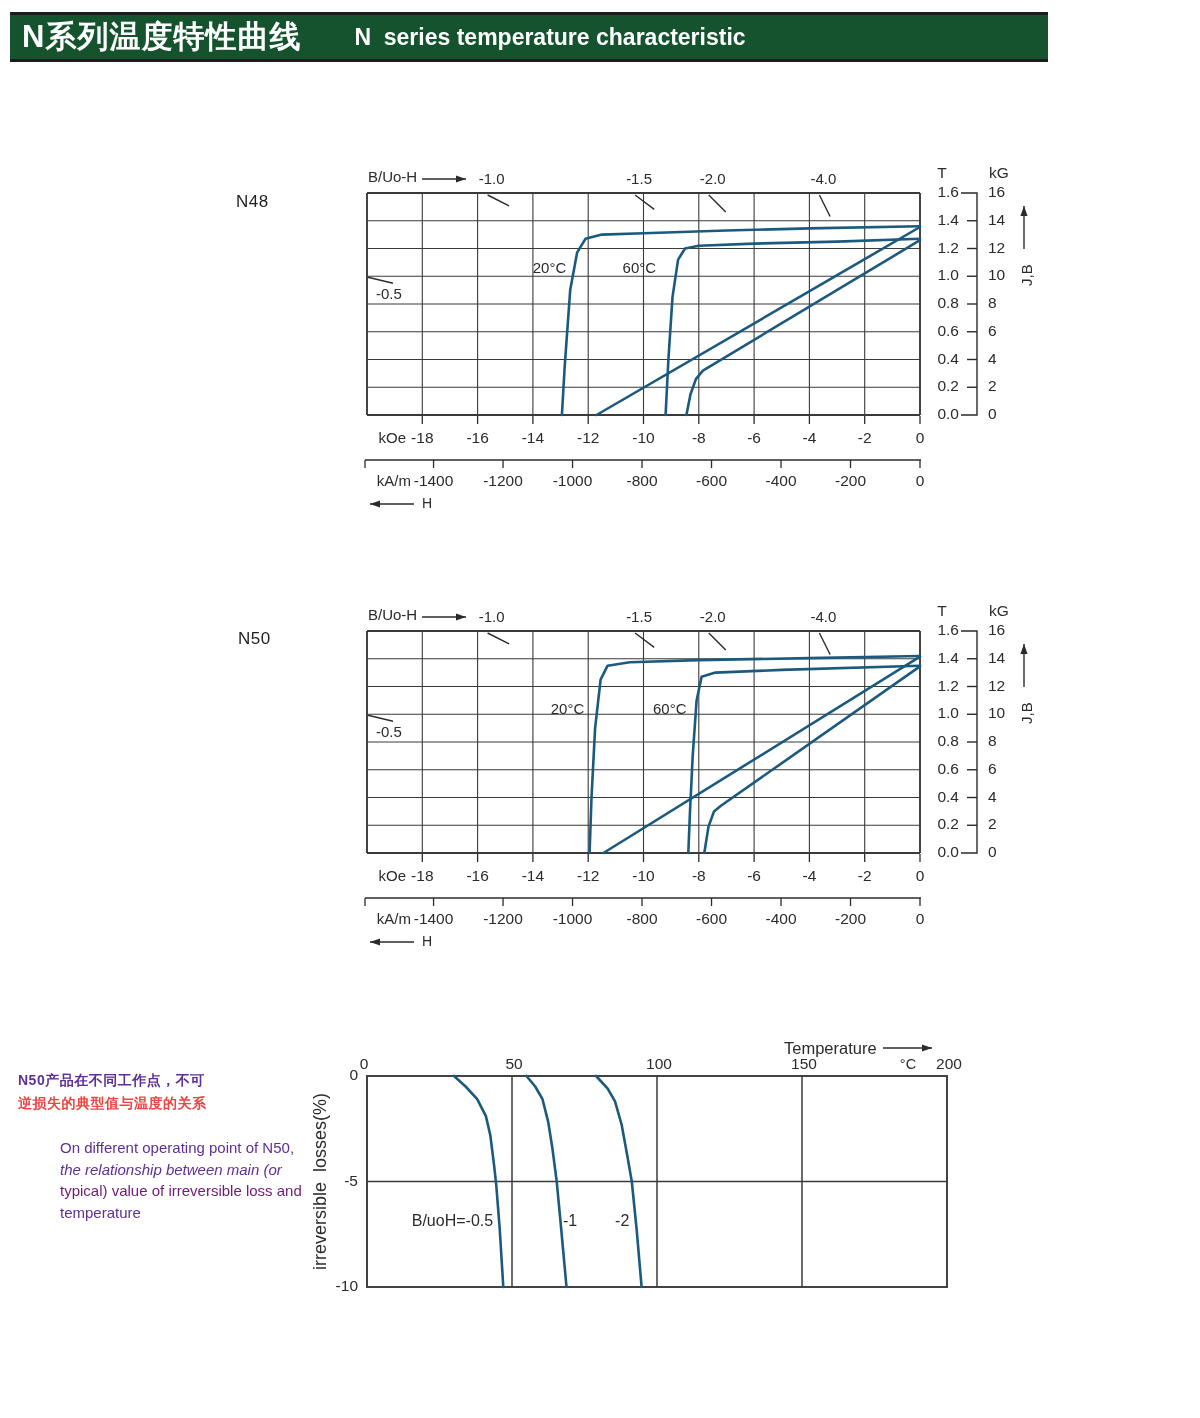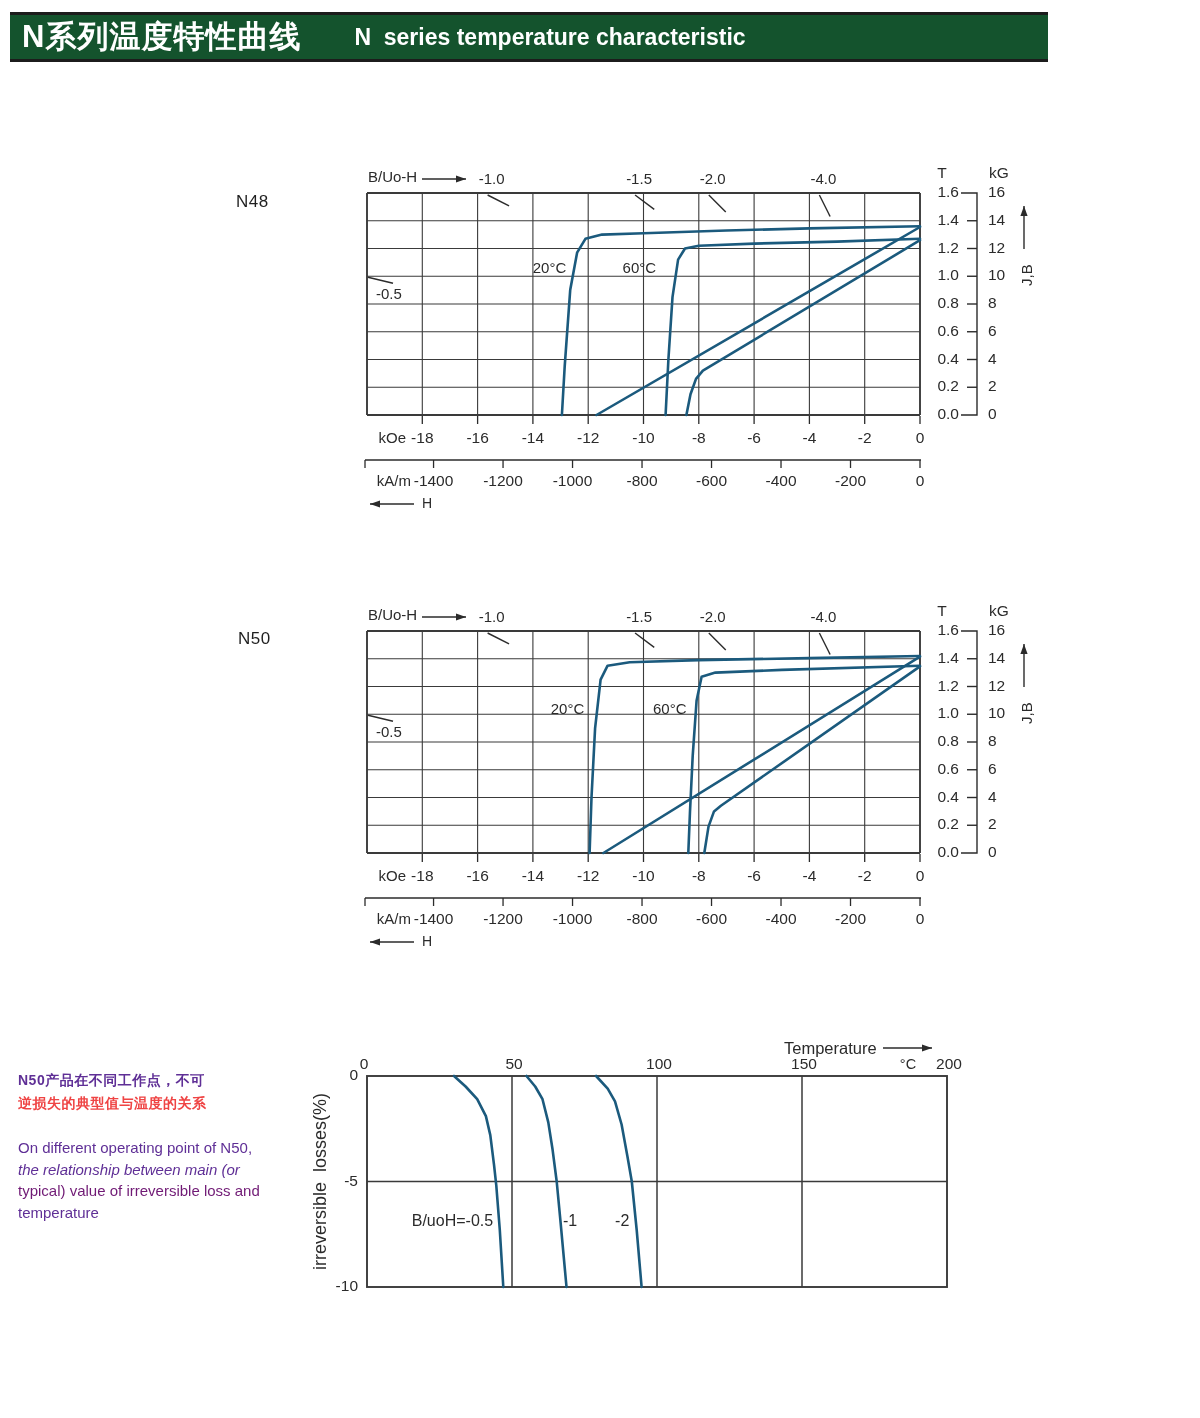--- a/index.html
+++ b/index.html
@@ -18,21 +18,21 @@
     margin-left:12px;white-space:pre;
   }
   .h-en{
     color:#fff;font-weight:bold;font-size:23px;margin-left:53px;white-space:pre;
   }
   .chart-name{
     position:absolute;font-size:17px;color:#1f1f1f;letter-spacing:0.5px;
   }
   .note{position:absolute;left:18px;top:1069px;width:290px;}
   .note-zh{font-size:14px;font-weight:bold;line-height:22.5px;letter-spacing:0.5px;}
-  .note-en{font-size:15px;line-height:21.7px;}
+  .note-en{font-size:15px;line-height:21.7px;margin-left:42px;}
   .note-en.first{margin-top:23px;}
   svg text{white-space:pre;}
   #charts{position:absolute;left:0;top:0;}
 </style>
 </head>
 <body>
 
 <div class="page">
 
   <div class="header-bar" id="header-bar" style="background: #14532d; border-top-color: rgb(28, 28, 28); border-bottom-color: rgb(28, 28, 28);">

